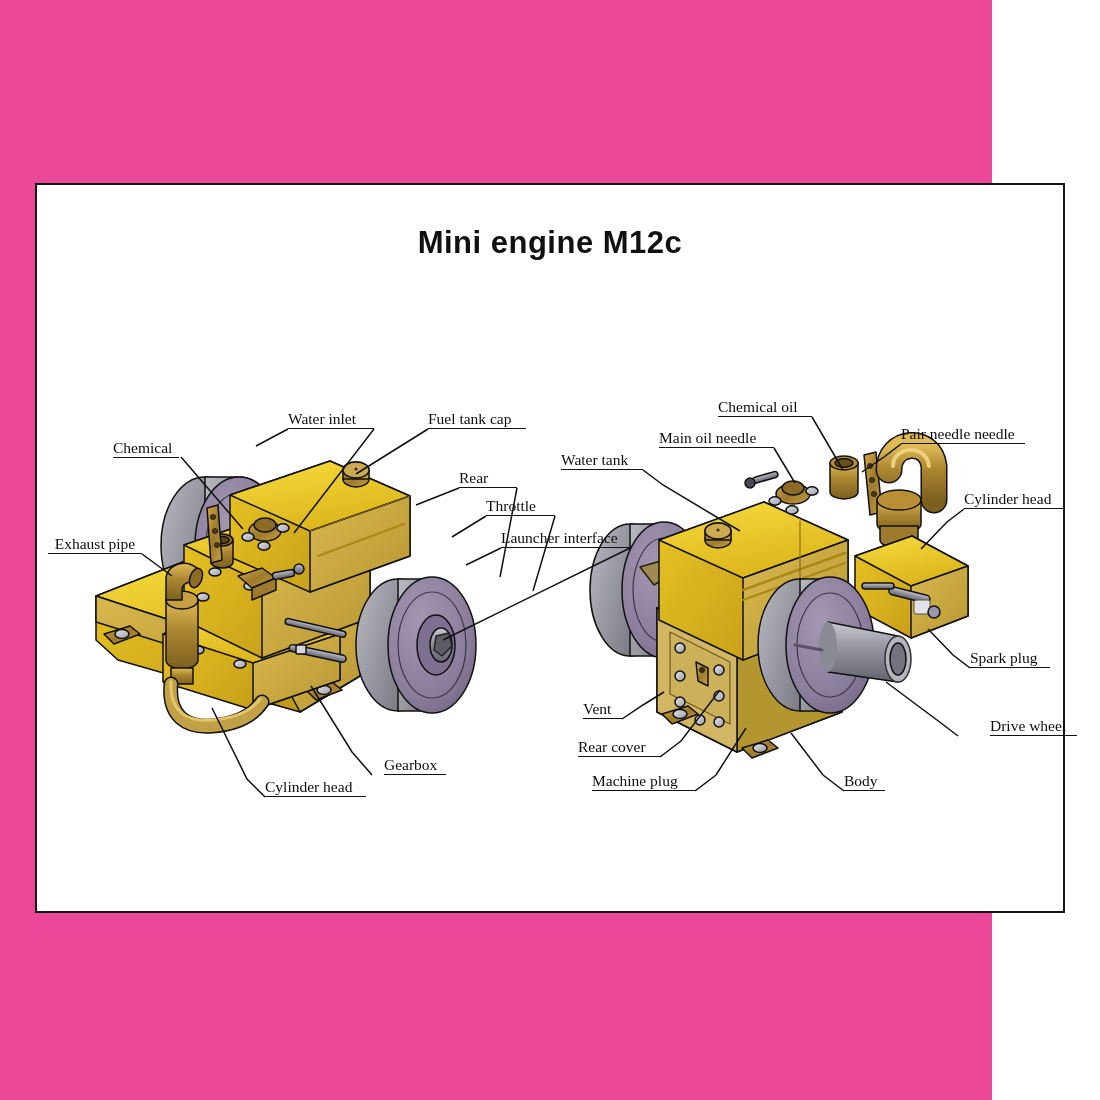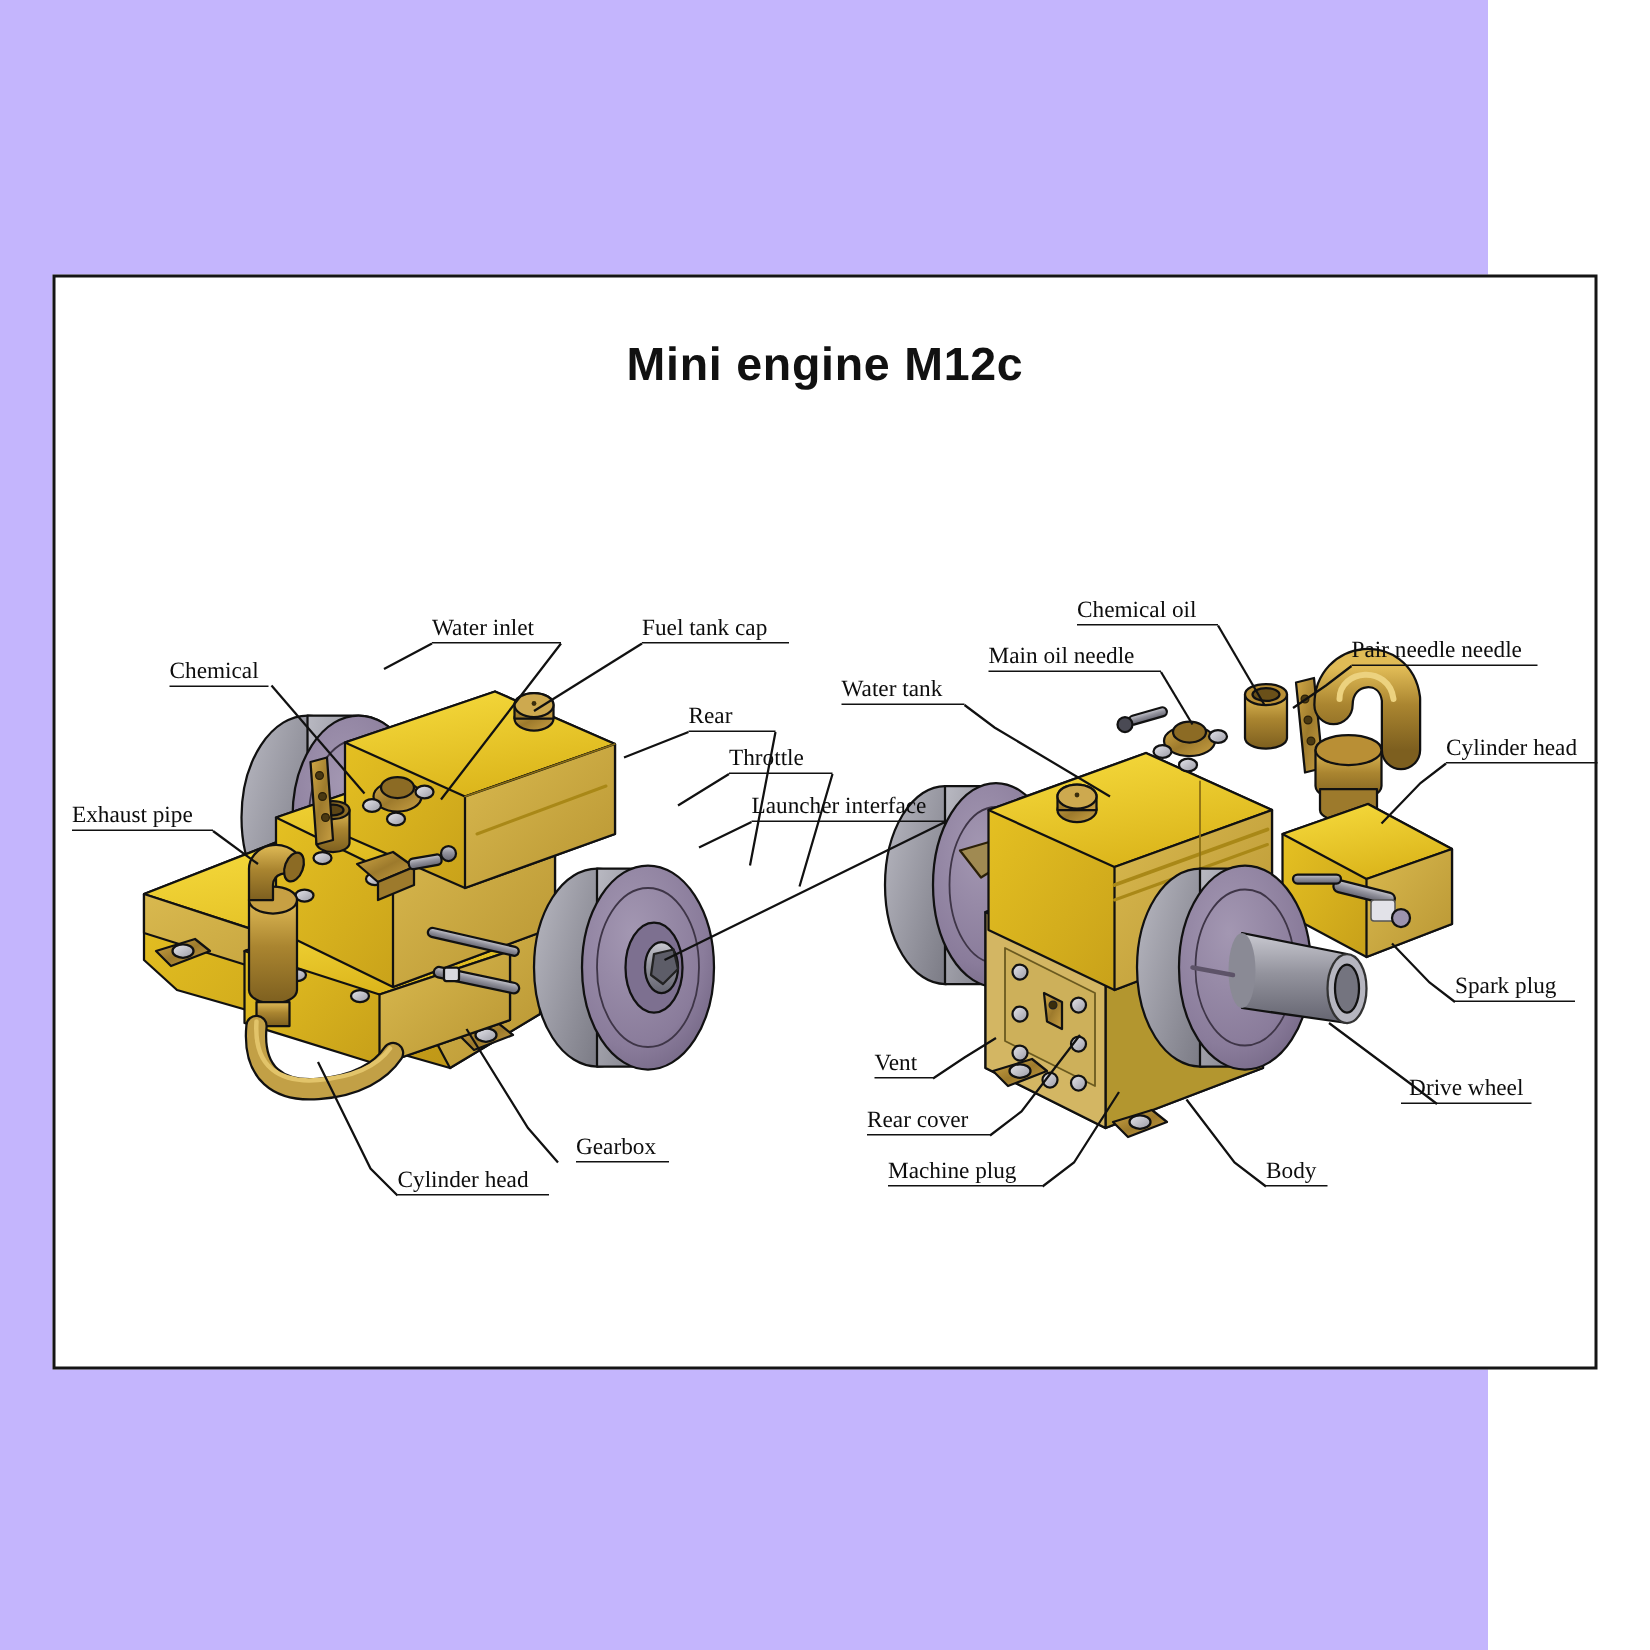--- a/index.html
+++ b/index.html
@@ -1,19 +1,19 @@
 <!DOCTYPE html>
 <html><head>
 <meta charset="utf-8">
 <title>Mini engine M12c</title>
 <style>
   html,body{margin:0;padding:0;background:#ffffff;}
   body{width:1100px;height:1100px;overflow:hidden;
        font-family:"Liberation Serif","DejaVu Serif",serif;}
-  #page{position:relative;width:992px;height:1100px;background:#c4b5fd;}
+  #page{position:relative;width:992px;height:1100px;background:#ec4899;}
   #frame{position:absolute;left:35px;top:183px;width:1030px;height:730px;
          border:2.5px solid #151515;background:#fff;box-sizing:border-box;}
   #title{position:absolute;left:0;top:225px;width:1100px;text-align:center;
          font-family:"Liberation Sans","DejaVu Sans",sans-serif;
          font-weight:bold;font-size:31px;letter-spacing:.5px;color:#111;}
   .lbl{position:absolute;font-size:15.5px;color:#0d0d0d;white-space:nowrap;
        line-height:1.05;padding-bottom:1px;border-bottom:1.6px solid #111;}
   svg.art{position:absolute;left:0;top:0;width:1100px;height:1100px;
           overflow:visible;pointer-events:none;}
   .ldr{fill:none;stroke:#111;stroke-width:1.5px;}
@@ -306,32 +306,32 @@
         <path d="M660,757 L681,741 L720,690" class="ldr"></path>
         <path d="M695,791 L716,775 L746,728" class="ldr"></path>
         <path d="M844,791 L823,775 L791,733" class="ldr"></path>
       </g>
   </svg>
 
   <div id="labels">
       <div class="lbl" style="left: 113px; top: 440px; min-width: 66px;">Chemical</div>
       <div class="lbl" style="left: 288px; top: 411px; min-width: 86px;">Water inlet</div>
       <div class="lbl" style="left: 428px; top: 411px; min-width: 98px;">Fuel tank cap</div>
-      <div class="lbl" style="left: 48px; top: 536px; min-width: 94px;">Exhaust pipe</div>
+      <div class="lbl" style="left: 48px; top: 536px; min-width: 94px; text-align: center;">Exhaust pipe</div>
       <div class="lbl" style="left: 459px; top: 470px; min-width: 58px;">Rear</div>
       <div class="lbl" style="left: 486px; top: 498px; min-width: 69px;">Throttle</div>
       <div class="lbl" style="left: 501px; top: 530px; min-width: 129px;">Launcher interface</div>
       <div class="lbl" style="left: 372px; top: 757px; min-width: 62px; margin-left: 12px;">Gearbox</div>
       <div class="lbl" style="left: 265px; top: 779px; min-width: 101px;">Cylinder head</div>
       <div class="lbl" style="left: 718px; top: 399px; min-width: 94px;">Chemical oil</div>
       <div class="lbl" style="left: 659px; top: 430px; min-width: 115px;">Main oil needle</div>
       <div class="lbl" style="left: 901px; top: 426px; min-width: 124px;">Pair needle needle</div>
       <div class="lbl" style="left: 561px; top: 452px; min-width: 82px;">Water tank</div>
       <div class="lbl" style="left: 964px; top: 491px; min-width: 101px;">Cylinder head</div>
       <div class="lbl" style="left: 970px; top: 650px; min-width: 80px;">Spark plug</div>
-      <div class="lbl" style="left: 934px; top: 718px; min-width: 87px; text-align: center;">Drive wheel</div>
+      <div class="lbl" style="left: 990px; top: 718px; min-width: 87px;">Drive wheel</div>
       <div class="lbl" style="left: 583px; top: 701px; min-width: 39px;">Vent</div>
       <div class="lbl" style="left: 578px; top: 739px; min-width: 82px;">Rear cover</div>
       <div class="lbl" style="left: 592px; top: 773px; min-width: 103px;">Machine plug</div>
       <div class="lbl" style="left: 844px; top: 773px; min-width: 41px;">Body</div>
     </div>
 
 </div>
 
 </body></html>

